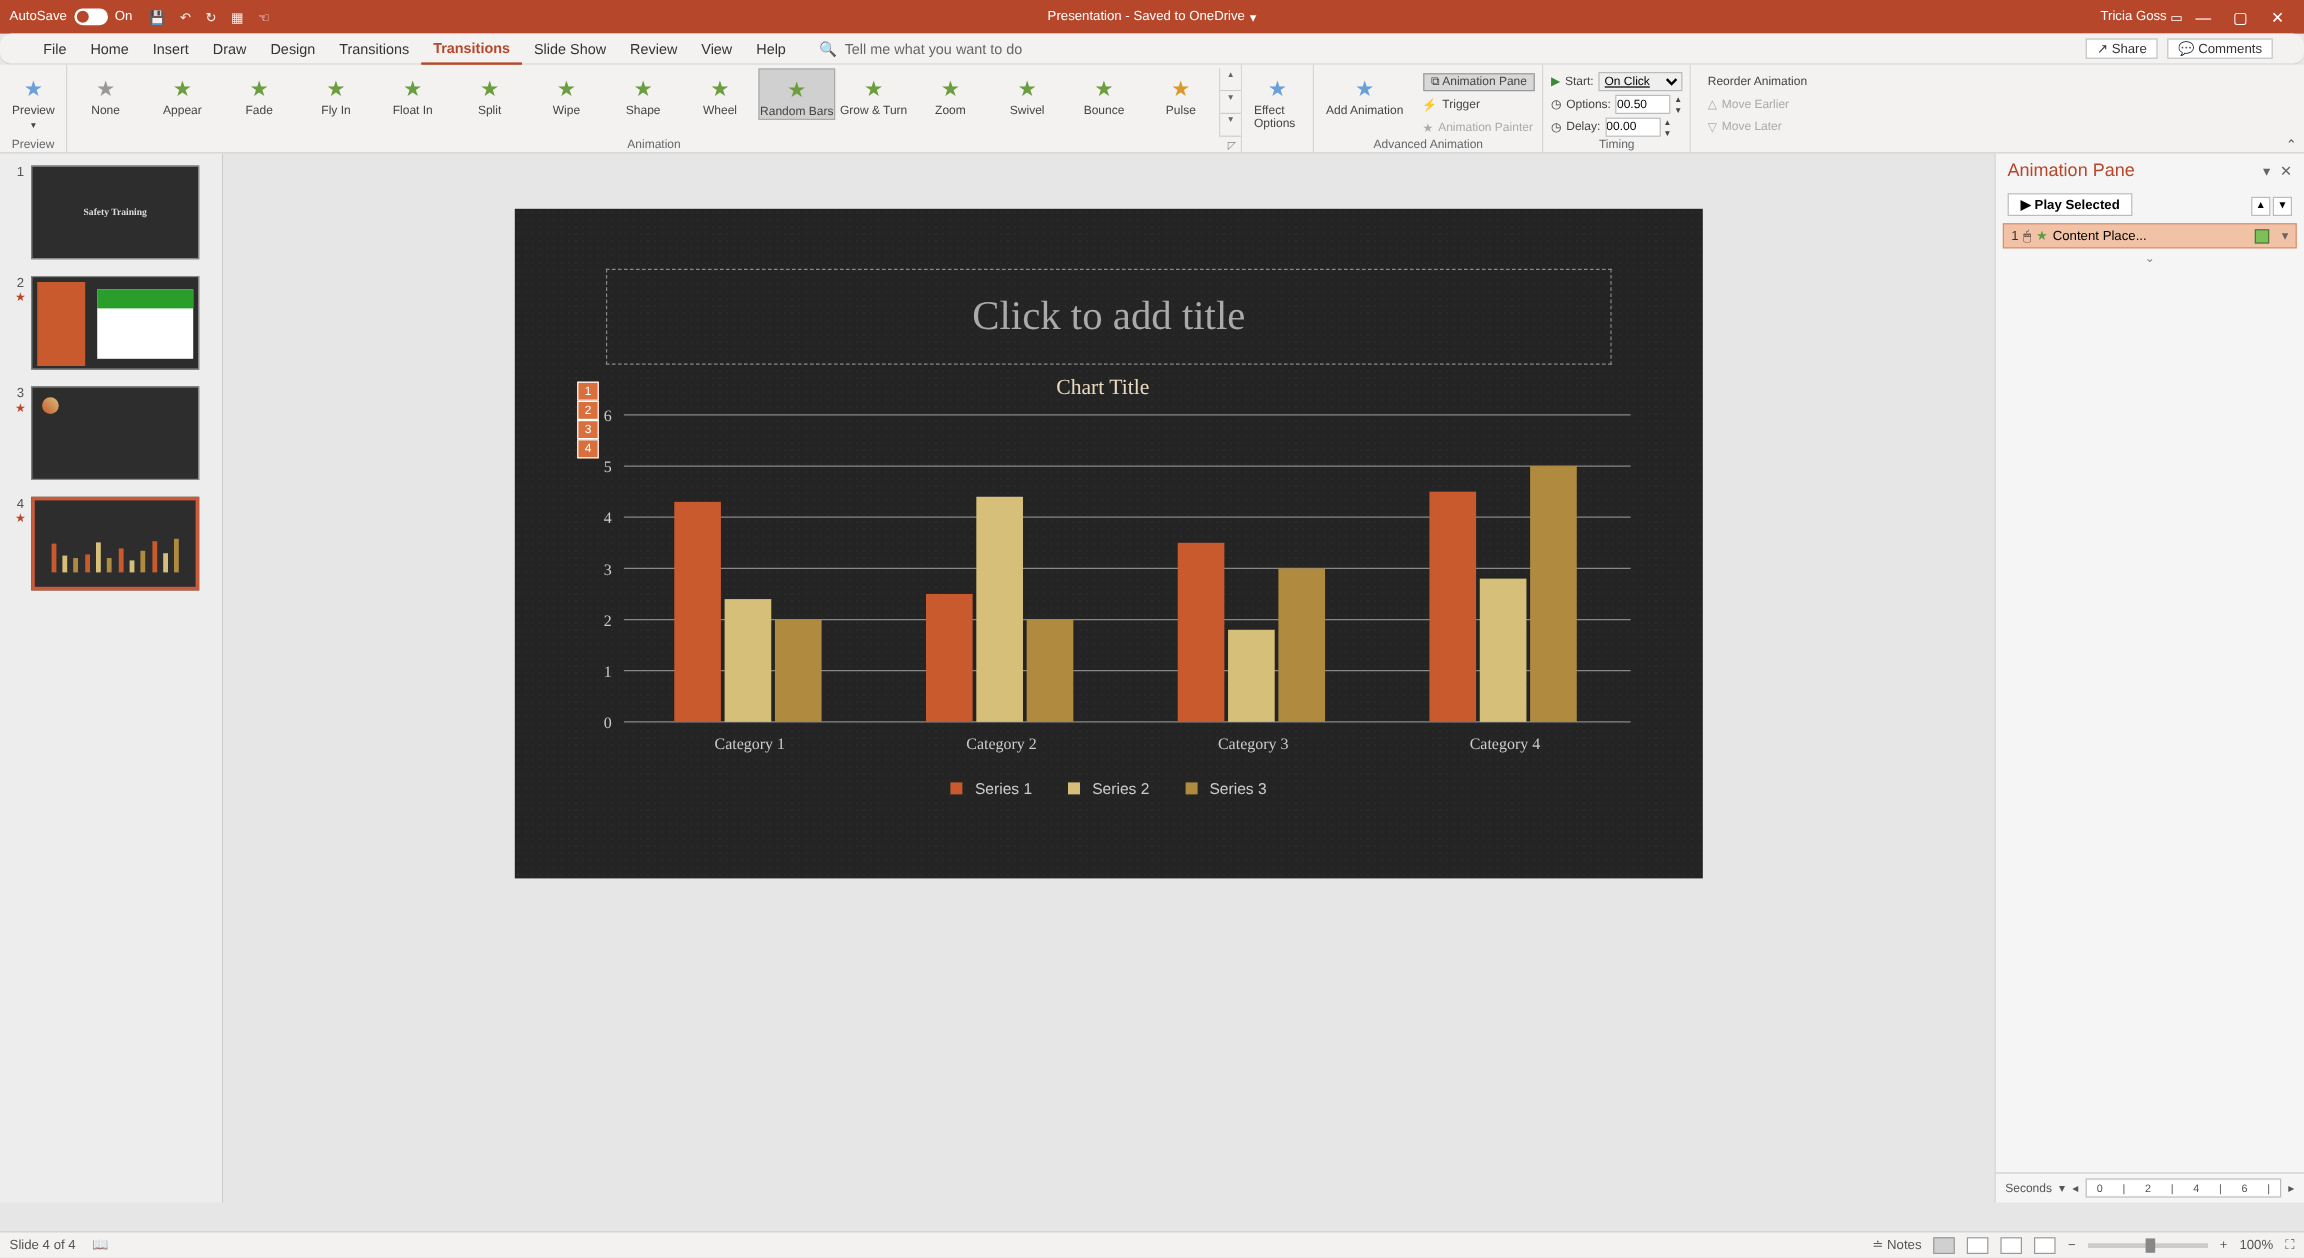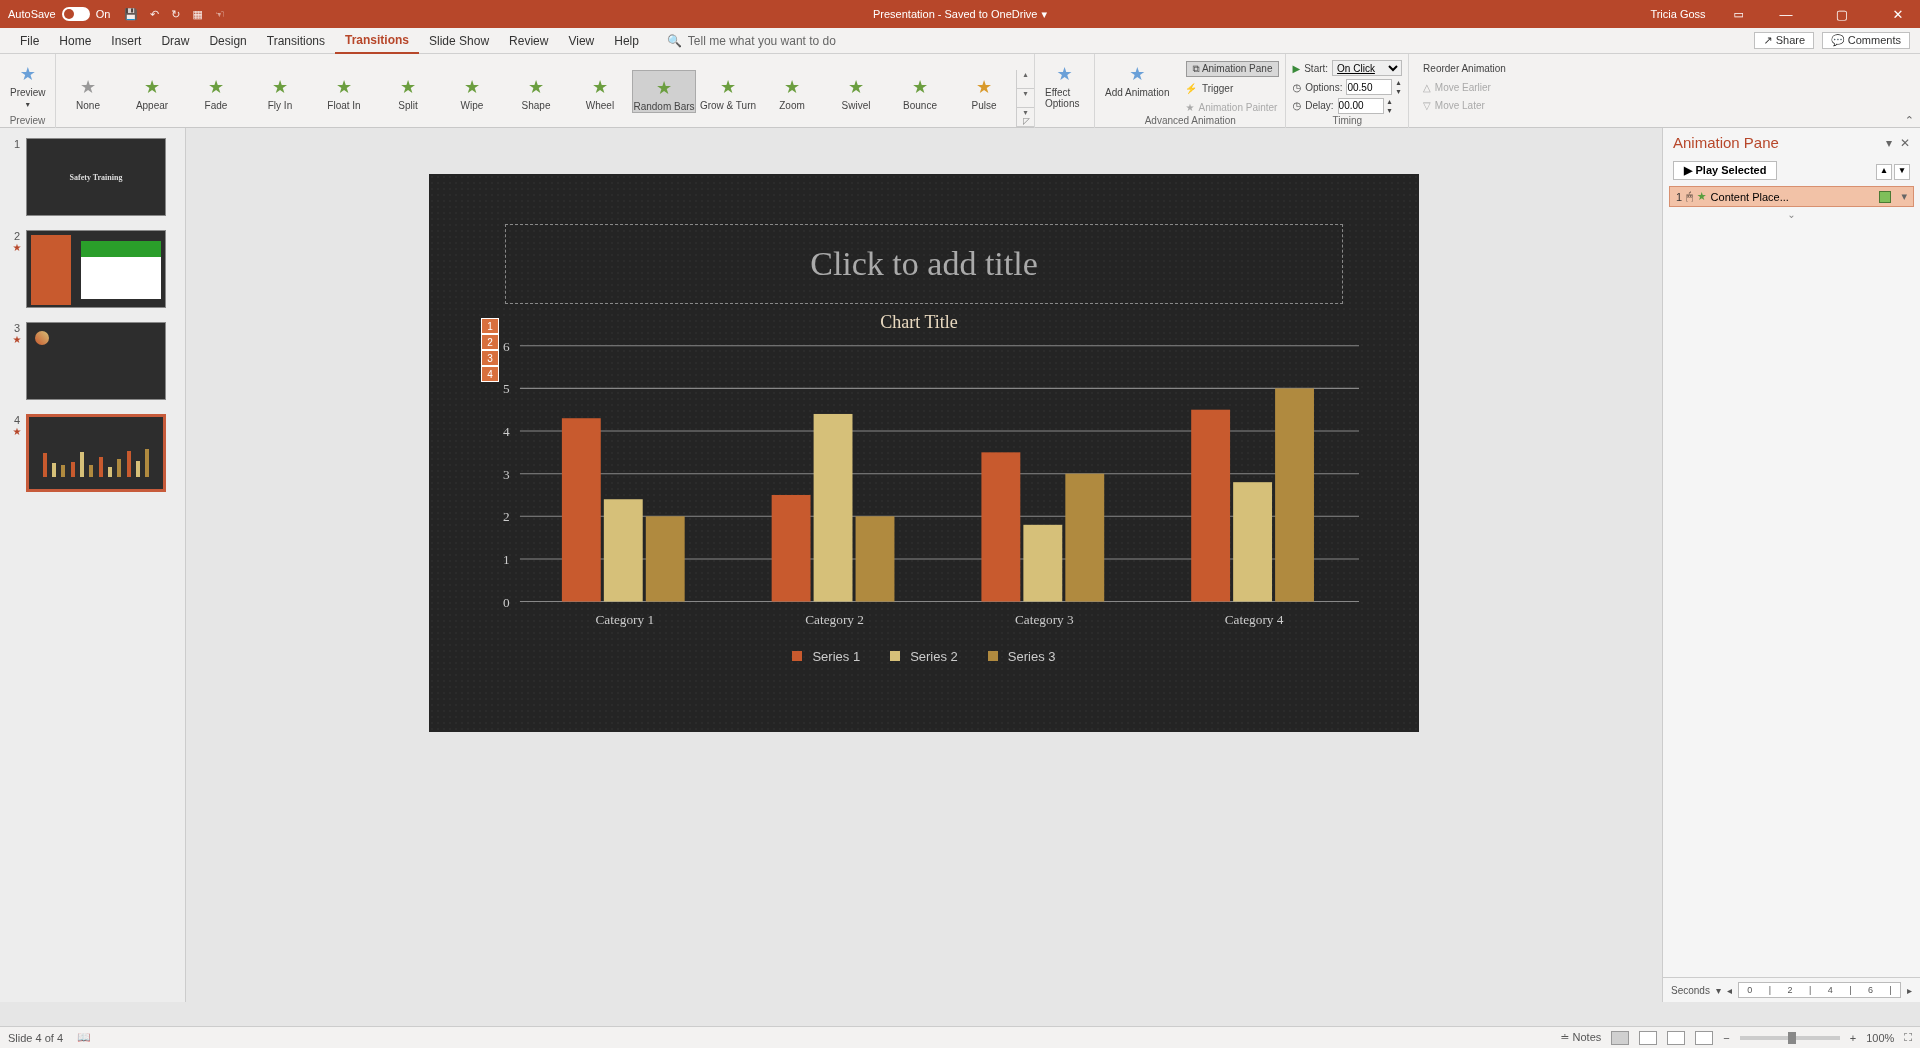--- a/index.html
+++ b/index.html
@@ -6,25 +6,25 @@
 body { background:#e6e6e6; width:1920px; height:1048px; overflow:hidden; position:relative; }
 
 
 #tbar { background:#b7472a; height:28px; display:flex; align-items:center; color:#fff; font-size:11px; }
 #tbar .autosave { margin-left:8px; display:flex; align-items:center; gap:6px; }
 #tbar .toggle { width:28px; height:14px; background:#fff; border-radius:7px; position:relative; }
 #tbar .toggle::after { content:""; width:10px; height:10px; background:#b7472a; border-radius:50%; position:absolute; left:2px; top:2px; }
 #tbar .qat { display:flex; gap:12px; margin-left:14px; }
 #tbar .qat span { opacity:.9; }
 #tbar .title-center { position:absolute; left:50%; transform:translateX(-50%); display:flex; align-items:center; gap:4px; }
-#tbar .right { margin-left:auto; display:flex; align-items:center; gap:28px; margin-right:8px; }
+#tbar .right { margin-left:auto; display:flex; align-items:center; gap:3px; margin-right:8px; }
 #tbar .winbtn { width:28px; text-align:center; font-size:13px; }
 
 
-#menubar { background:#f3f2f1; height:26px; display:flex; align-items:center; padding:0 10px; font-size:12px; color:#333; border-bottom:1px solid #d0d0d0; }
+#menubar { background:#f3f2f1; height:26px; display:flex; align-items:center; padding:0 26px; font-size:12px; color:#333; border-bottom:1px solid #d0d0d0;border-radius:10px; }
 #menubar .tab { padding:0 10px; height:26px; display:flex; align-items:center; cursor:pointer; }
 #menubar .tab.active { color:#b7472a; border-bottom:2px solid #b7472a; font-weight:600; }
 #menubar .search-ico { margin-left:18px; margin-right:6px; }
 #menubar .tell { color:#666; }
 #menubar .right { margin-left:auto; display:flex; gap:8px;text-align:right; }
 #menubar .right .btn { border:1px solid #c0c0c0; padding:1px 8px; background:#fff; font-size:11px; }
 
 
 #ribbon { background:#f3f2f1; height:74px; display:flex; border-bottom:1px solid #c8c8c8; font-size:10px; color:#444; }
 .r-group { border-right:1px solid #d6d6d6; display:flex; flex-direction:column; justify-content:flex-end; height:74px; position:relative; }
@@ -221,20 +221,21 @@
         <div class="anim-btn">
           <span class="star orange">★</span>
           <span class="lbl">Pulse</span>
         </div>
         <div class="gallery-nav">
           <span>▴</span>
           <span>▾</span>
           <span>▾</span>
         </div>
       </div>
+    <div class="label">Animation</div>
     <span class="dialog-launch">◸</span>
   </div>
   <div class="r-group" style="width:60px">
     <div class="items">
         <div class="vbtn">
           <span class="ico">★</span>
           <span class="lbl">Effect Options</span>
         </div>
       </div>
     <div class="label">&nbsp;</div>

